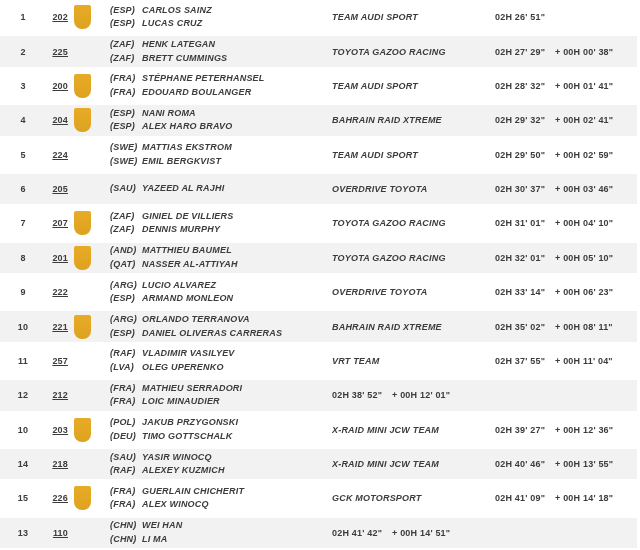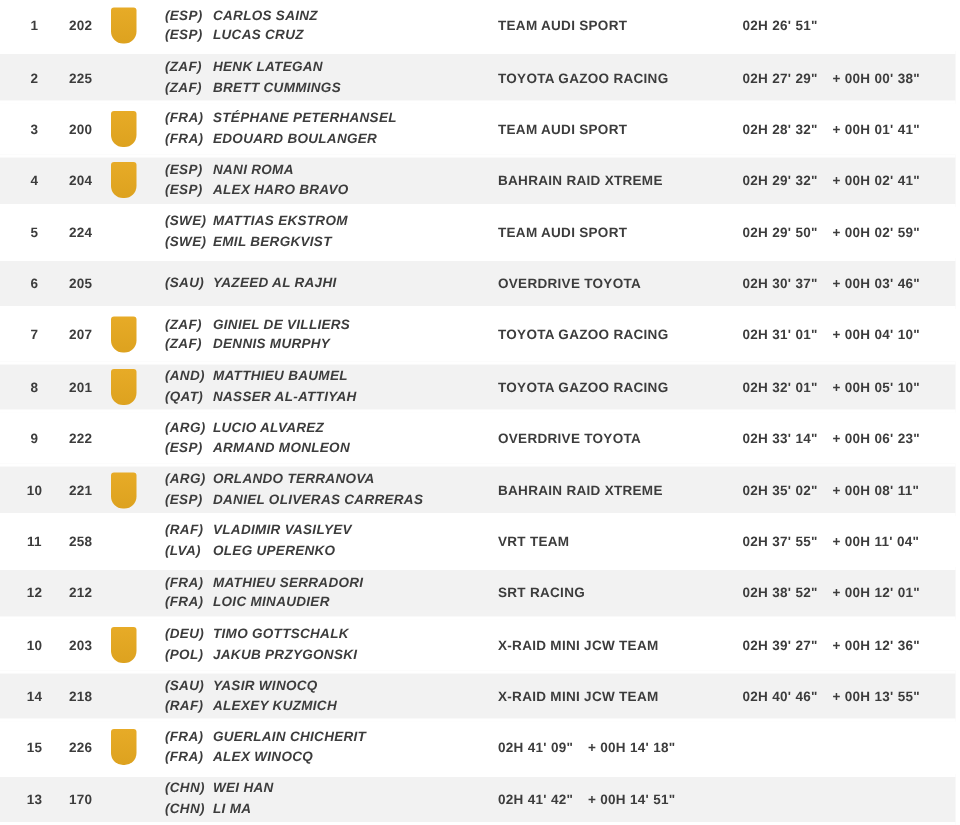--- a/index.html
+++ b/index.html
@@ -33,22 +33,23 @@
     border-top: 2px solid #ffffff;
     border-bottom: 2px solid #ffffff;
   }
   .c-pos {
     width: 46px;
     text-align: center;
     flex: 0 0 auto;
   }
   .c-car {
     width: 22px;
-    text-align: left;
-    flex: 0 0 auto;
+    text-align: right;
+    flex: 0 0 auto;
+    text-decoration: underline;
   }
   .c-badge {
     width: 29px;
     flex: 0 0 auto;
     display: flex;
     justify-content: center;
     align-items: center;
   }
   .badge {
     width: 17px;
@@ -69,20 +70,21 @@
   }
   .nat {
     width: 32px;
     flex: 0 0 auto;
   }
   .c-team {
     width: 163px;
     flex: 0 0 auto;
     white-space: nowrap;
     overflow: hidden;
+    font-style: italic;
   }
   .c-time {
     width: 60px;
     flex: 0 0 auto;
     white-space: nowrap;
   }
   .c-gap {
     flex: 1 1 auto;
     white-space: nowrap;
   }
@@ -292,21 +294,21 @@
         <span class="name">DANIEL OLIVERAS CARRERAS</span>
       </div>
     </div>
     <div class="c-team">BAHRAIN RAID XTREME</div>
     <div class="c-time">02H 35' 02"</div>
     <div class="c-gap">+ 00H 08' 11"</div>
   </div>
 
   <div class="row">
     <div class="c-pos">11</div>
-    <div class="c-car">258</div>
+    <div class="c-car">257</div>
     <div class="c-badge">
       <div class="badge" style="visibility: hidden;"></div>
     </div>
     <div class="c-crew">
       <div class="crew-line">
         <span class="nat">(RAF)</span>
         <span class="name">VLADIMIR VASILYEV</span>
       </div>
       <div class="crew-line">
         <span class="nat">(LVA)</span>
@@ -327,39 +329,38 @@
     <div class="c-crew">
       <div class="crew-line">
         <span class="nat">(FRA)</span>
         <span class="name">MATHIEU SERRADORI</span>
       </div>
       <div class="crew-line">
         <span class="nat">(FRA)</span>
         <span class="name">LOIC MINAUDIER</span>
       </div>
     </div>
-    <div class="c-team">SRT RACING</div>
     <div class="c-time">02H 38' 52"</div>
     <div class="c-gap">+ 00H 12' 01"</div>
   </div>
 
   <div class="row">
     <div class="c-pos">10</div>
     <div class="c-car">203</div>
     <div class="c-badge">
       <div class="badge" style="background: linear-gradient(rgb(231, 171, 39), rgb(221, 162, 31));"></div>
     </div>
     <div class="c-crew">
       <div class="crew-line">
+        <span class="nat">(POL)</span>
+        <span class="name">JAKUB PRZYGONSKI</span>
+      </div>
+      <div class="crew-line">
         <span class="nat">(DEU)</span>
         <span class="name">TIMO GOTTSCHALK</span>
-      </div>
-      <div class="crew-line">
-        <span class="nat">(POL)</span>
-        <span class="name">JAKUB PRZYGONSKI</span>
       </div>
     </div>
     <div class="c-team">X-RAID MINI JCW TEAM</div>
     <div class="c-time">02H 39' 27"</div>
     <div class="c-gap">+ 00H 12' 36"</div>
   </div>
 
   <div class="row alt">
     <div class="c-pos">14</div>
     <div class="c-car">218</div>
@@ -390,27 +391,28 @@
     <div class="c-crew">
       <div class="crew-line">
         <span class="nat">(FRA)</span>
         <span class="name">GUERLAIN CHICHERIT</span>
       </div>
       <div class="crew-line">
         <span class="nat">(FRA)</span>
         <span class="name">ALEX WINOCQ</span>
       </div>
     </div>
+    <div class="c-team">GCK MOTORSPORT</div>
     <div class="c-time">02H 41' 09"</div>
     <div class="c-gap">+ 00H 14' 18"</div>
   </div>
 
   <div class="row alt">
     <div class="c-pos">13</div>
-    <div class="c-car">170</div>
+    <div class="c-car">110</div>
     <div class="c-badge">
       <div class="badge" style="visibility: hidden;"></div>
     </div>
     <div class="c-crew">
       <div class="crew-line">
         <span class="nat">(CHN)</span>
         <span class="name">WEI HAN</span>
       </div>
       <div class="crew-line">
         <span class="nat">(CHN)</span>

